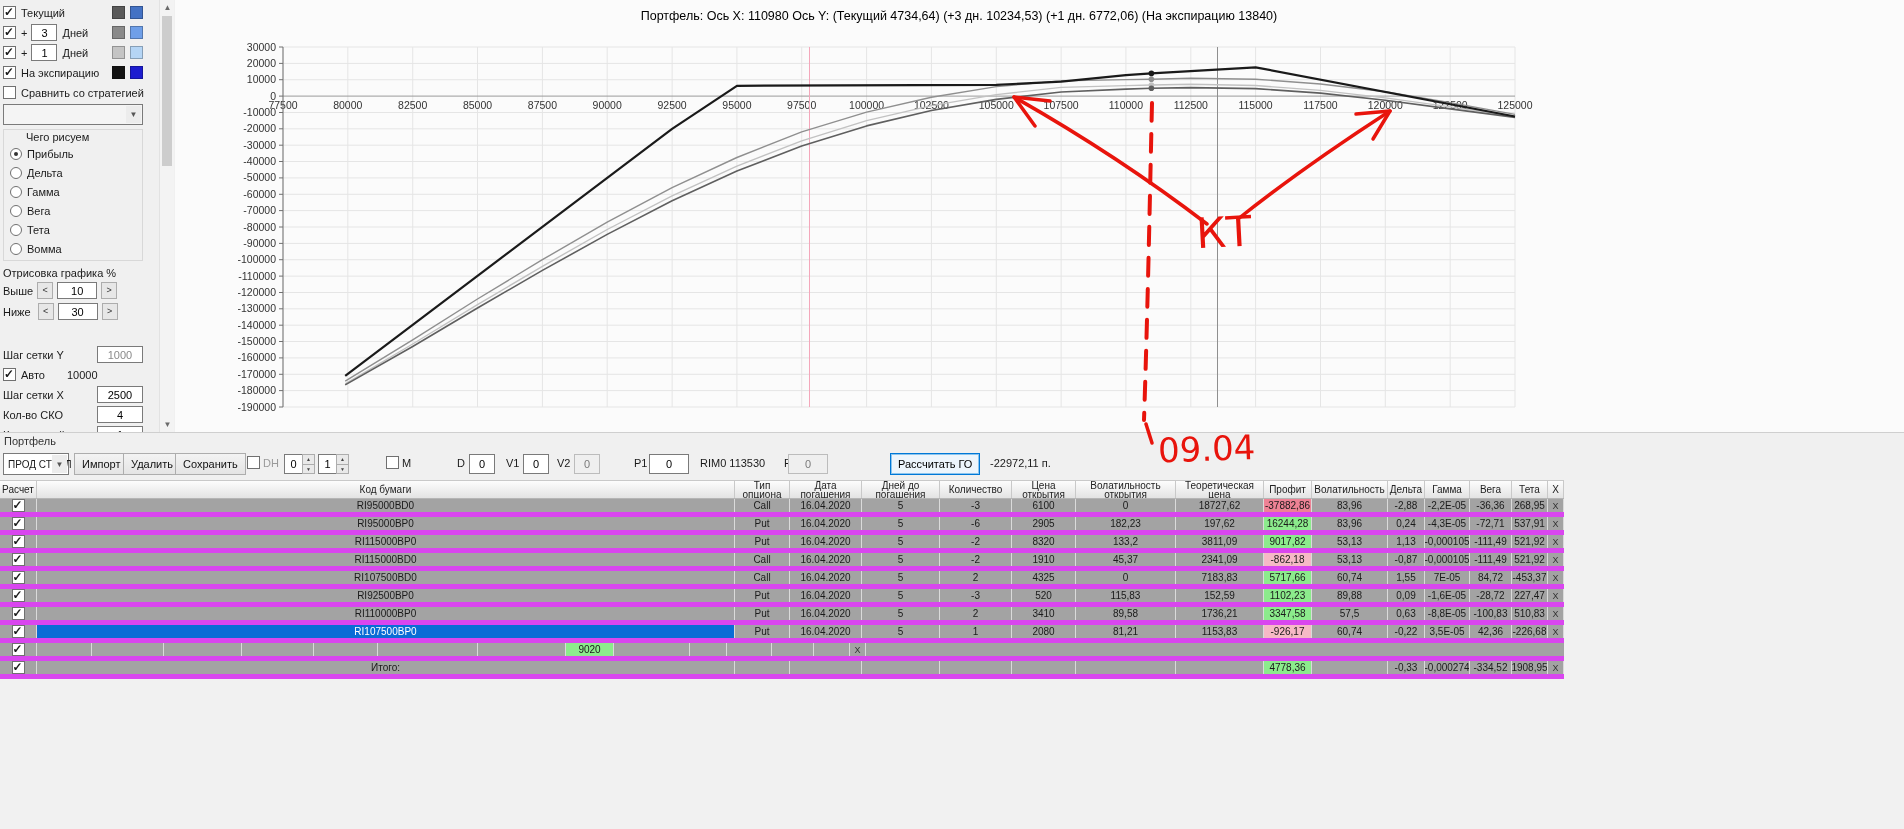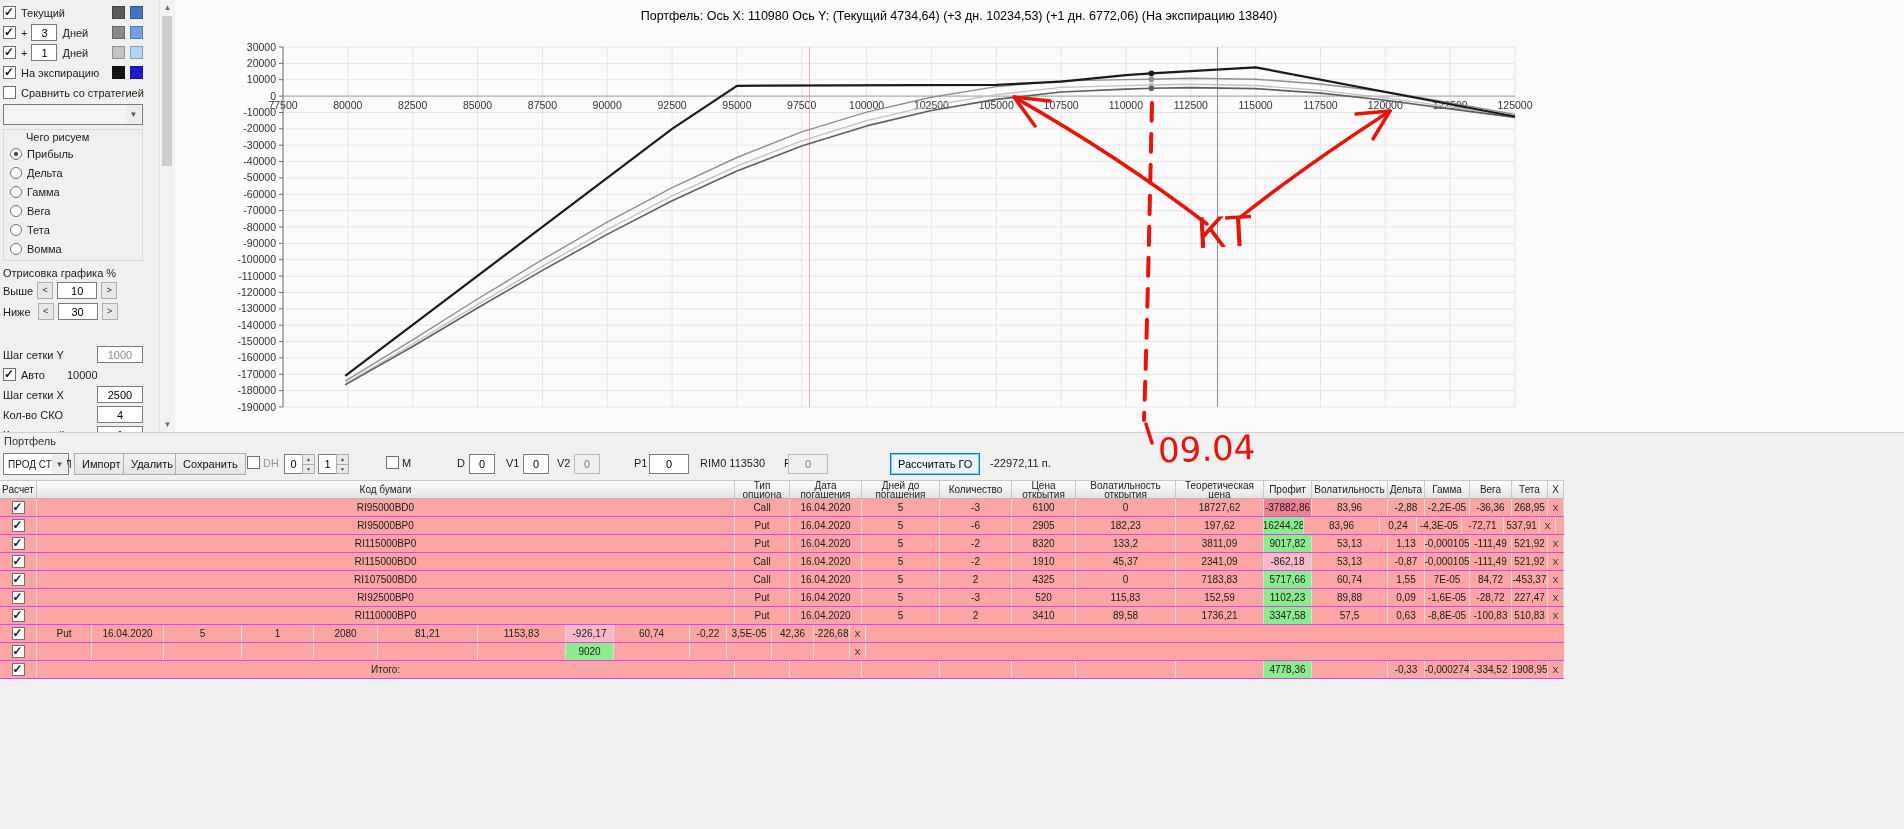--- a/index.html
+++ b/index.html
@@ -68,21 +68,21 @@
 .spin .arr{width:13px;display:flex;flex-direction:column;border:1px solid #adadad;background:#e9e9e9;}
 .spin .arr span{flex:1;font-size:5px;line-height:8px;text-align:center;color:#444;}
 .spin .arr span:first-child{border-bottom:1px solid #adadad;}
 #calc-go{height:22px;border:1px solid #0078d7;box-shadow:inset 0 0 0 1px #8cc5ee;background:#edf5fc;font:inherit;padding:0 7px;}
 .gray-lbl{color:#9a9a9a;}
 
 
 #grid{position:absolute;left:0;top:47px;width:1904px;bottom:0;background:#f1f1f1;}
 #thead{display:flex;height:19px;width:1564px;background:linear-gradient(#fdfdfd,#e3e3e3);border-top:1px solid #c9c9c9;border-bottom:1px solid #b5b5b5;}
 .th{border-right:1px solid #c9c9c9;font-size:10px;line-height:9px;display:flex;align-items:center;justify-content:center;text-align:center;color:#222;overflow:hidden;}
-.tr{display:flex;height:18px;width:1564px;background:#fca5a5;border-bottom:1px solid #d946ef;}
+.tr{display:flex;height:18px;width:1564px;background:#a3a3a3;border-bottom:5px solid #d946ef;}
 .td{border-right:1px solid #dadada;font-size:10px;display:flex;align-items:center;justify-content:center;overflow:hidden;white-space:nowrap;}
 .td.pos{background:var(--pos);}
 .td.negs{background:var(--negs);}
 .td.negl{background:var(--negl);}
 .td.selected{background:var(--sel);color:#fff;}
 .xcell{font-size:9px;color:#333;}
 </style>
 </head>
 <body>
 
@@ -426,21 +426,21 @@
               <span class="cb checked"></span>
             </div>
             <div class="td" style="width: 698px;">RI95000BP0</div>
             <div class="td" style="width: 55px;">Put</div>
             <div class="td" style="width: 72px;">16.04.2020</div>
             <div class="td" style="width: 78px;">5</div>
             <div class="td" style="width: 72px;">-6</div>
             <div class="td" style="width: 64px;">2905</div>
             <div class="td" style="width: 100px;">182,23</div>
             <div class="td" style="width: 88px;">197,62</div>
-            <div class="td pos" style="width: 40px; text-align: right;">16244,28</div>
+            <div class="td pos" style="width: 48px; text-align: right;">16244,28</div>
             <div class="td" style="width: 76px;">83,96</div>
             <div class="td" style="width: 37px;">0,24</div>
             <div class="td" style="width: 45px;">-4,3E-05</div>
             <div class="td" style="width: 42px;">-72,71</div>
             <div class="td" style="width: 36px;">537,91</div>
             <div class="td xcell" style="width: 16px;">X</div>
           </div>
           <div class="tr">
             <div class="td" style="width: 37px;">
               <span class="cb checked"></span>
@@ -538,20 +538,21 @@
             <div class="td" style="width: 37px;">0,63</div>
             <div class="td" style="width: 45px;">-8,8E-05</div>
             <div class="td" style="width: 42px;">-100,83</div>
             <div class="td" style="width: 36px;">510,83</div>
             <div class="td xcell" style="width: 16px;">X</div>
           </div>
           <div class="tr">
             <div class="td" style="width: 37px;">
               <span class="cb checked"></span>
             </div>
+            <div class="td selected" style="width: 698px;">RI107500BP0</div>
             <div class="td" style="width: 55px;">Put</div>
             <div class="td" style="width: 72px;">16.04.2020</div>
             <div class="td" style="width: 78px;">5</div>
             <div class="td" style="width: 72px;">1</div>
             <div class="td" style="width: 64px;">2080</div>
             <div class="td" style="width: 100px;">81,21</div>
             <div class="td" style="width: 88px;">1153,83</div>
             <div class="td negl" style="width: 48px;">-926,17</div>
             <div class="td" style="width: 76px;">60,74</div>
             <div class="td" style="width: 37px;">-0,22</div>

